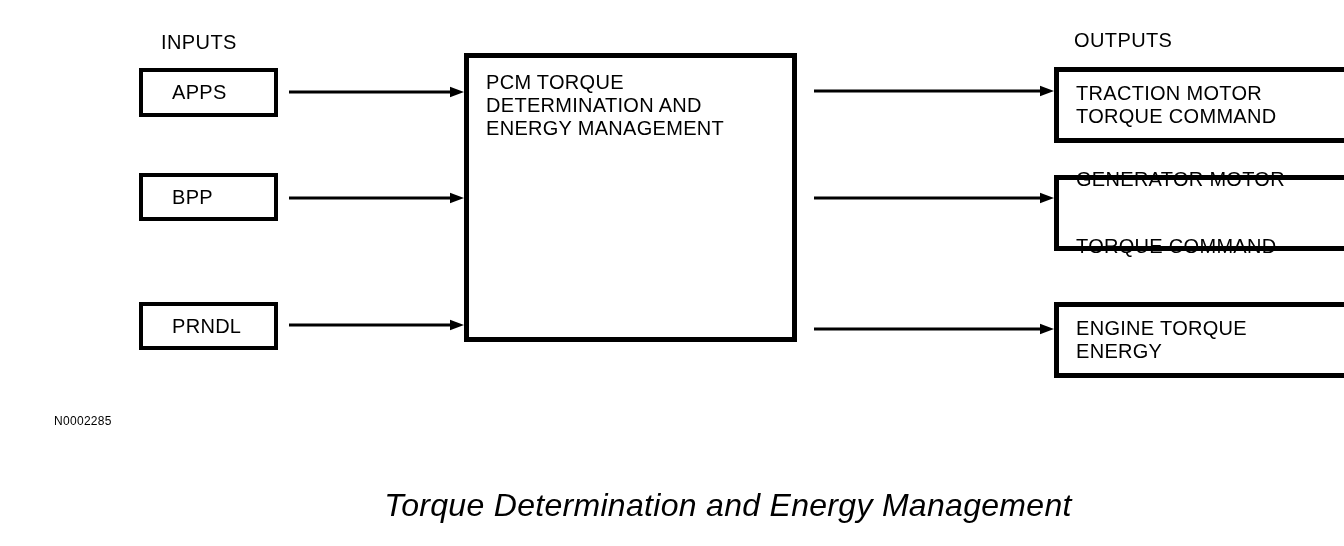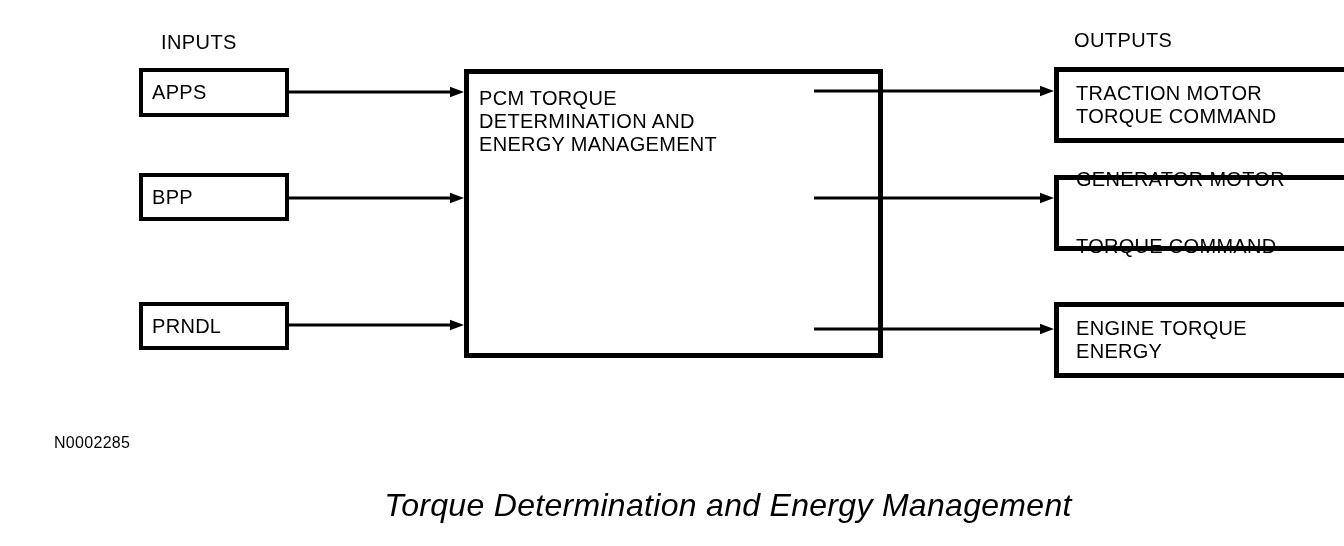--- a/index.html
+++ b/index.html
@@ -26,37 +26,37 @@
     position: absolute;
     box-sizing: border-box;
     background: #ffffff;
     border: 4px solid #000000;
     font-size: 20px;
     letter-spacing: 0.3px;
     white-space: nowrap;
   }
   .input-box {
     left: 103px;
-    width: 150px;
+    width: 139px;
     height: 49px;
     display: flex;
     align-items: center;
-    padding-left: 9px;
+    padding-left: 29px;
   }
   .box-apps  { top: 68px; }
   .box-bpp   { top: 173px; height: 48px; text-align: center; }
   .box-prndl { top: 302px; height: 48px; }
 
   .process-box {
     left: 428px;
-    top: 69px;
-    width: 419px;
+    top: 53px;
+    width: 333px;
     height: 289px;
     border-width: 5px;
-    padding: 13px 8px 0 10px;
+    padding: 13px 8px 0 17px;
     line-height: 23px;
   }
 
   .output-box {
     left: 1018px;
     width: 301px;
     height: 76px;
     border-width: 5px;
     display: flex;
     flex-direction: column;
@@ -70,22 +70,22 @@
 
   .arrows {
     position: absolute;
     left: 0;
     top: 0;
   }
 
   .fig-number {
     position: absolute;
     left: 18px;
-    top: 434px;
-    font-size: 16px;
+    top: 414px;
+    font-size: 12px;
     letter-spacing: 0.3px;
   }
   .caption {
     position: absolute;
     left: 0;
     top: 487px;
     width: 1384px;
     text-align: center;
     font-style: italic;
     font-size: 32px;

